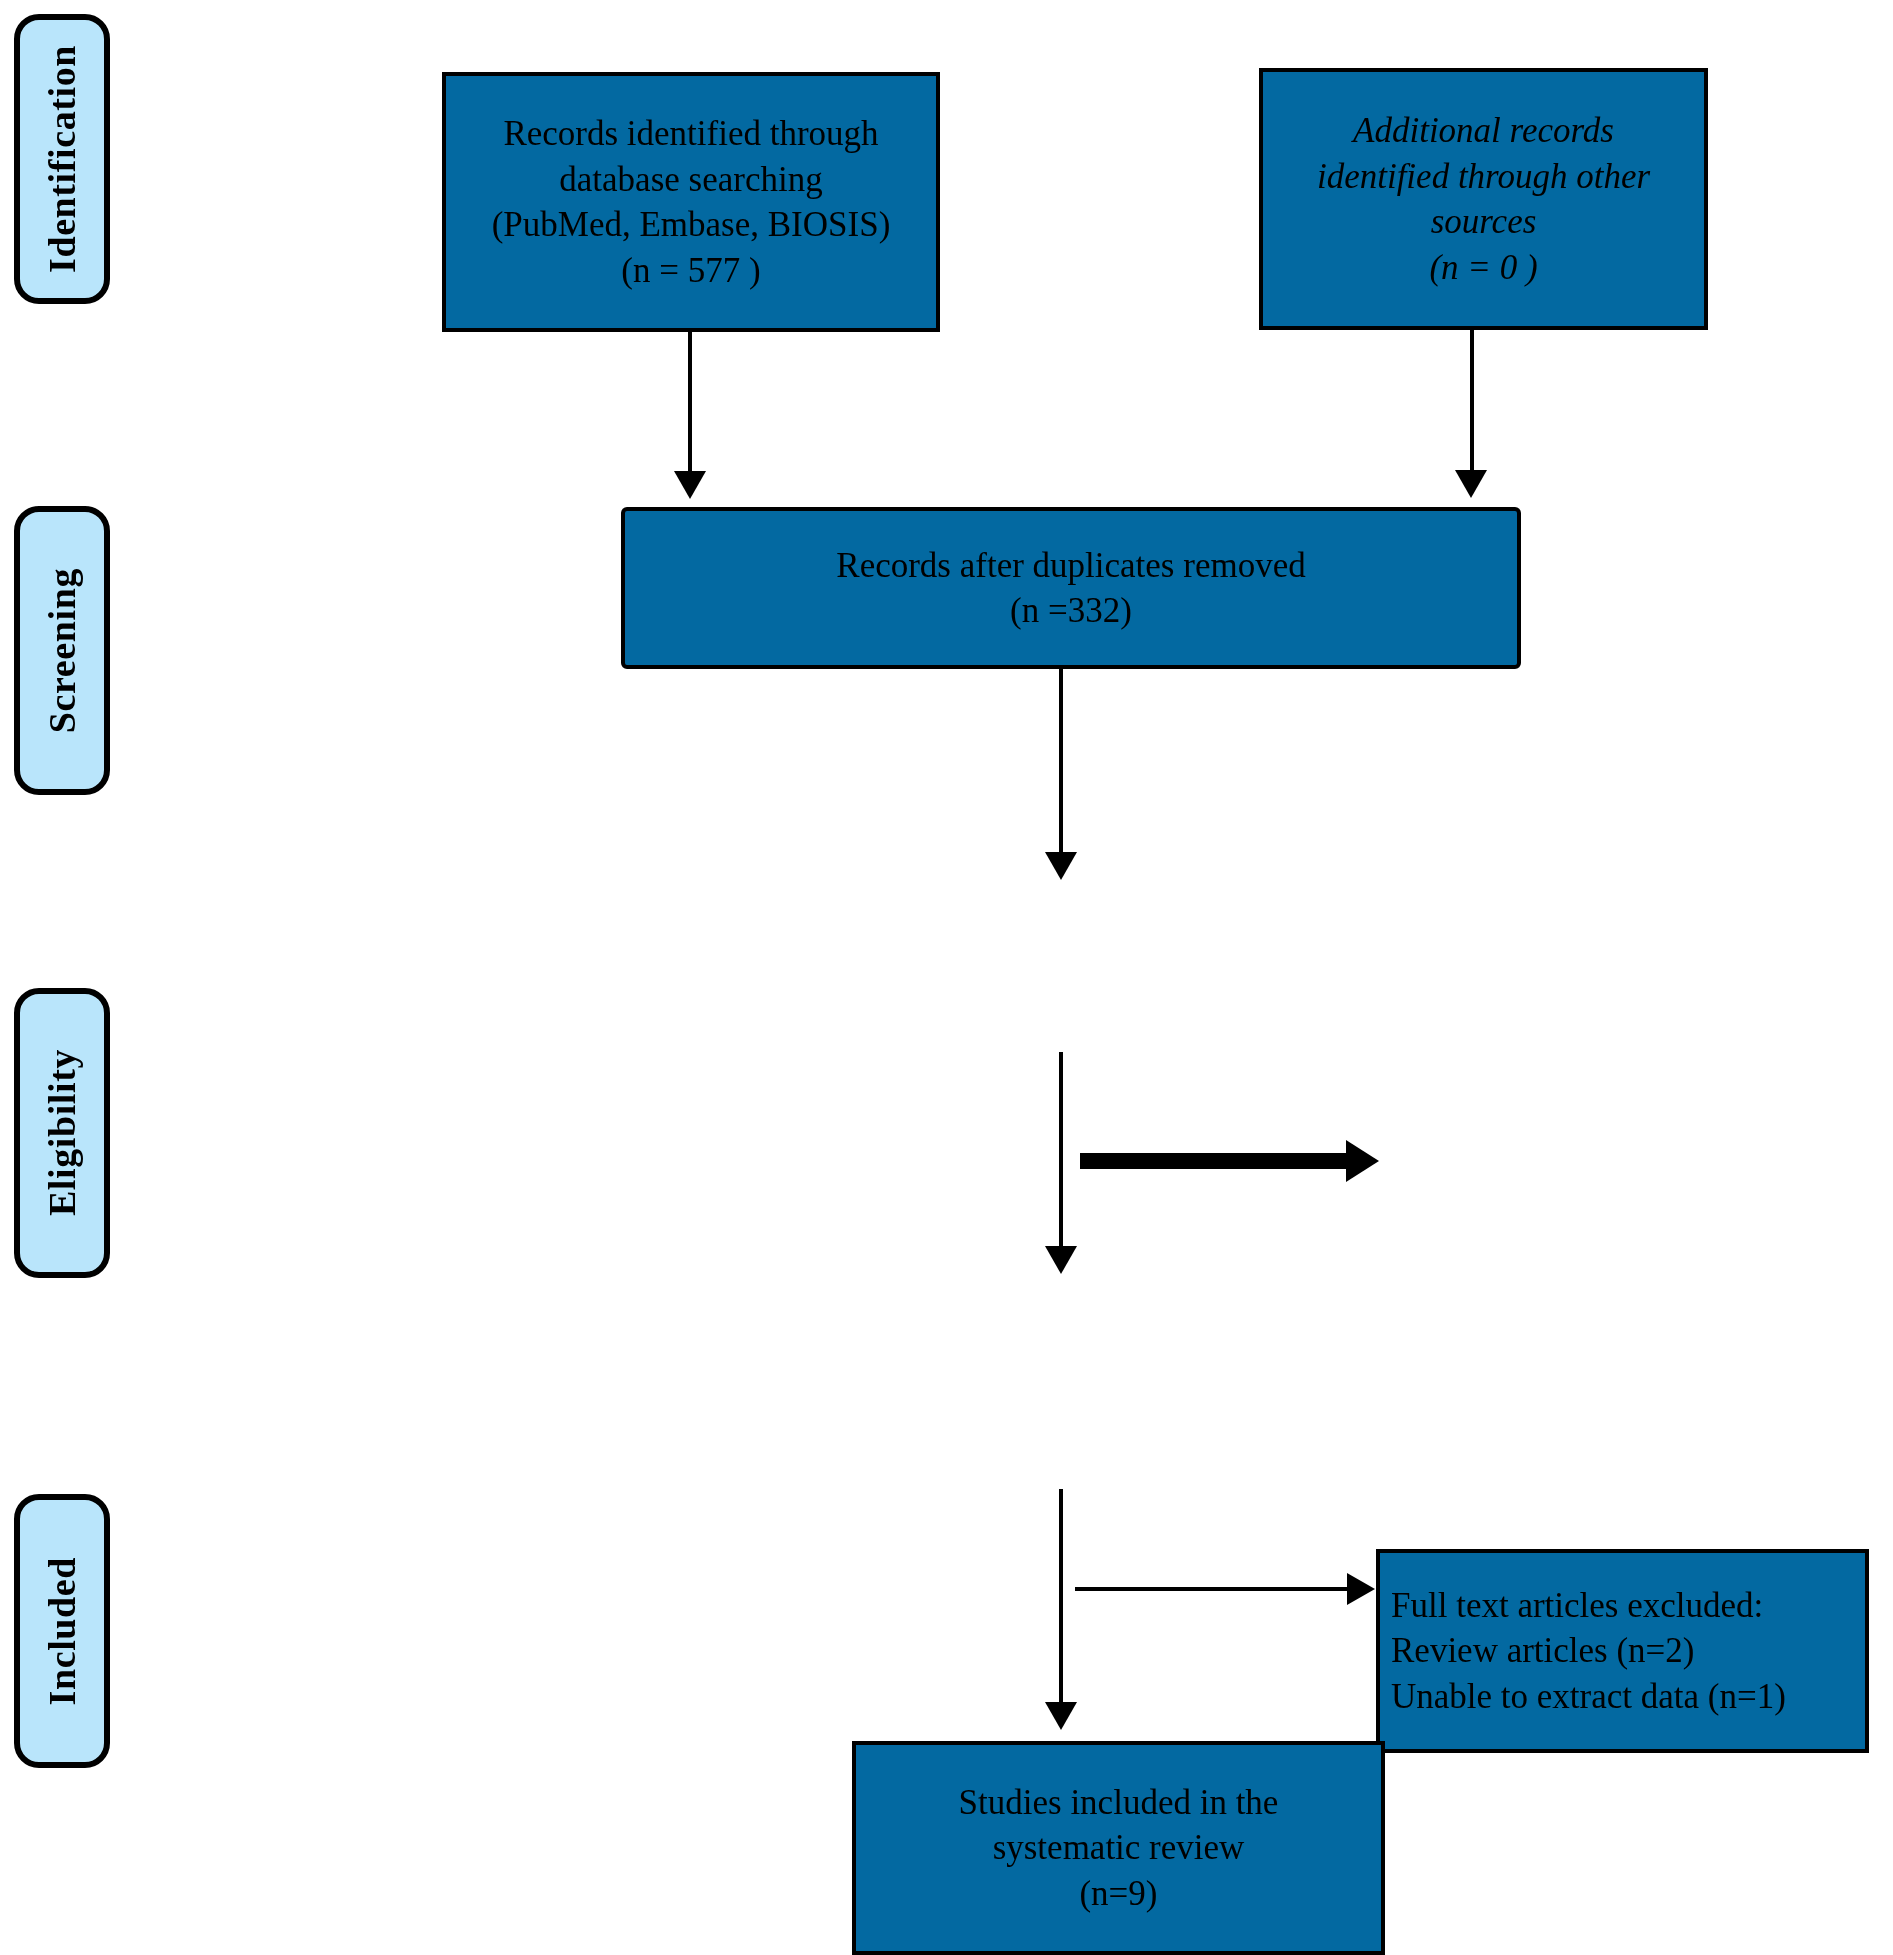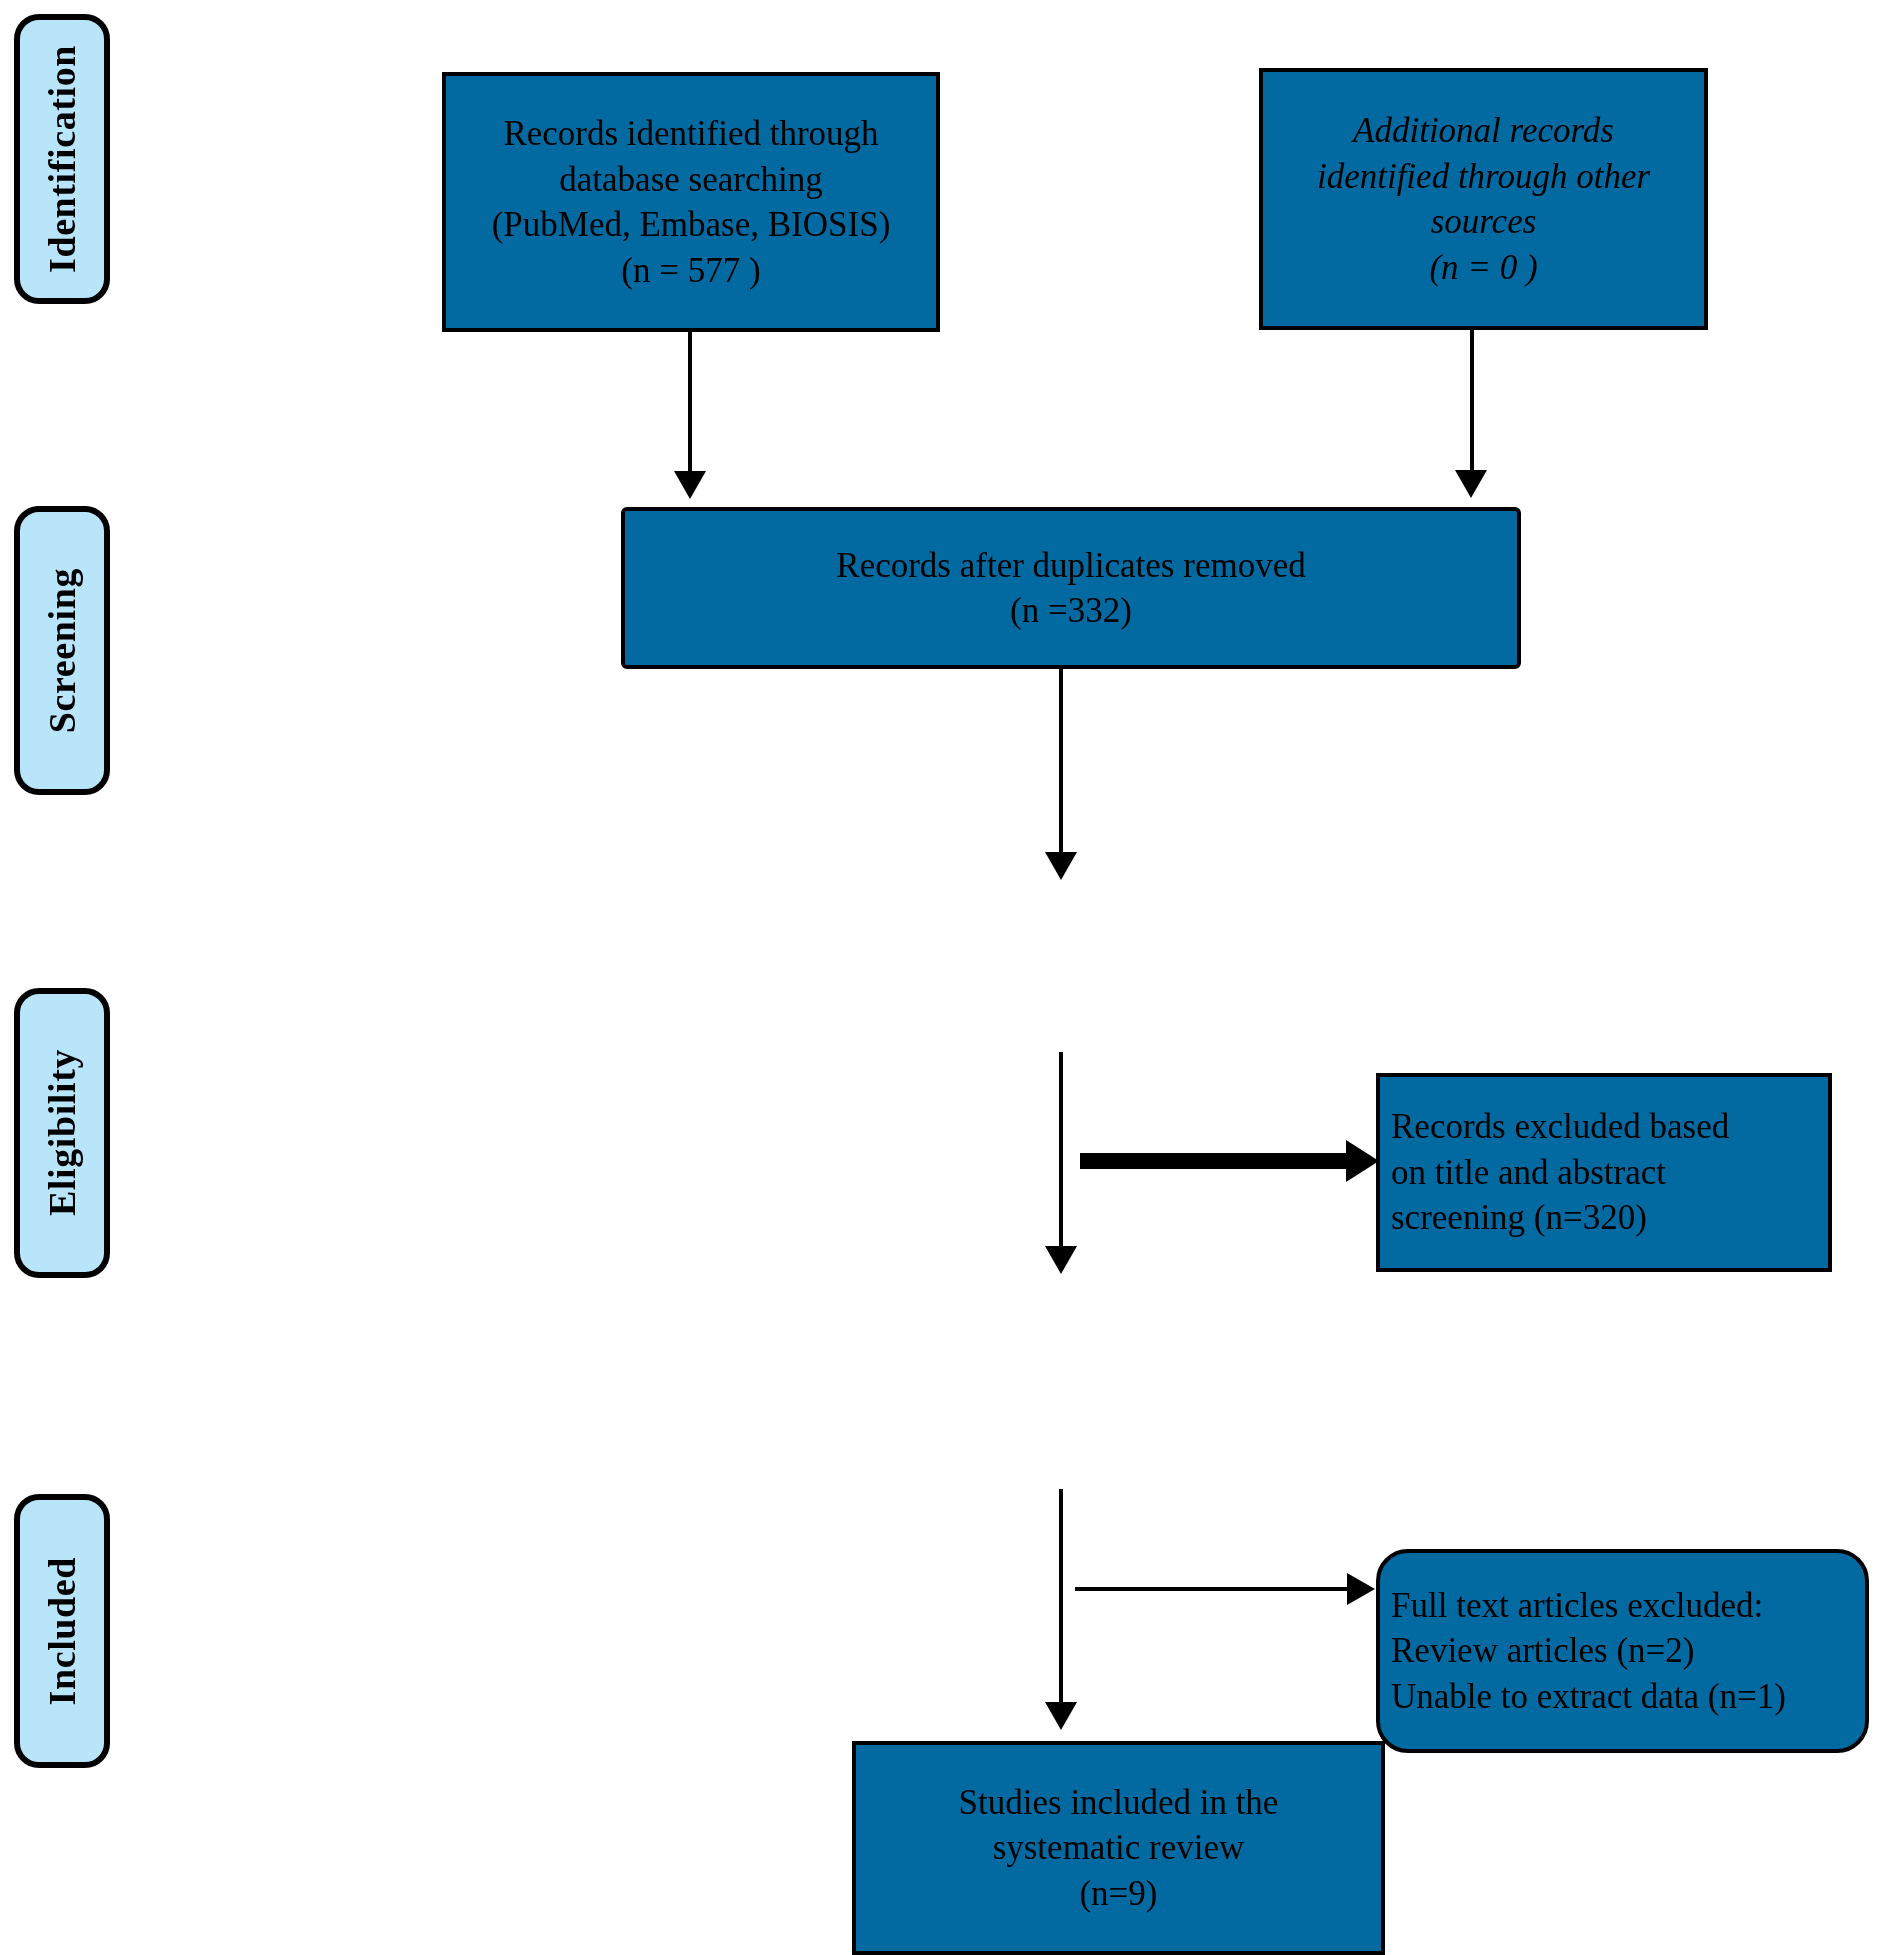--- a/index.html
+++ b/index.html
@@ -115,34 +115,29 @@
   <div class="vline" style="left:1059px;top:669px;height:185px;"></div>
   <div class="arrow-down" style="left:1045px;top:852px;"></div>
 
 
   <div class="vline" style="left:1059px;top:1052px;height:198px;"></div>
   <div class="arrow-down" style="left:1045px;top:1246px;"></div>
 
   <div class="hline thick" style="left:1080px;top:1153px;width:268px;"></div>
   <div class="arrow-right big" style="left:1346px;top:1140px;"></div>
 
-  <div class="fbox left-align" style="left:1376px;top:1073px;width:456px;height:199px;">
-    <span class="txt">Records excluded based
-on title and abstract
-screening (n=320)</span>
-  </div>
 
 
   <div class="vline" style="left:1059px;top:1489px;height:216px;"></div>
   <div class="arrow-down" style="left:1045px;top:1702px;"></div>
 
   <div class="hline" style="left:1075px;top:1587px;width:276px;"></div>
   <div class="arrow-right" style="left:1347px;top:1573px;"></div>
 
-  <div class="fbox left-align" style="left:1376px;top:1549px;width:493px;height:204px;border-radius:32px;">
+  <div class="fbox left-align" style="left:1376px;top:1549px;width:493px;height:204px;">
     <span class="txt">Full text articles excluded:
 Review articles (n=2)
 Unable to extract data (n=1)</span>
   </div>
 
   <div class="fbox" style="left:852px;top:1741px;width:533px;height:214px;">
     <span class="txt">Studies included in the
 systematic review
 (n=9)</span>
   </div>

